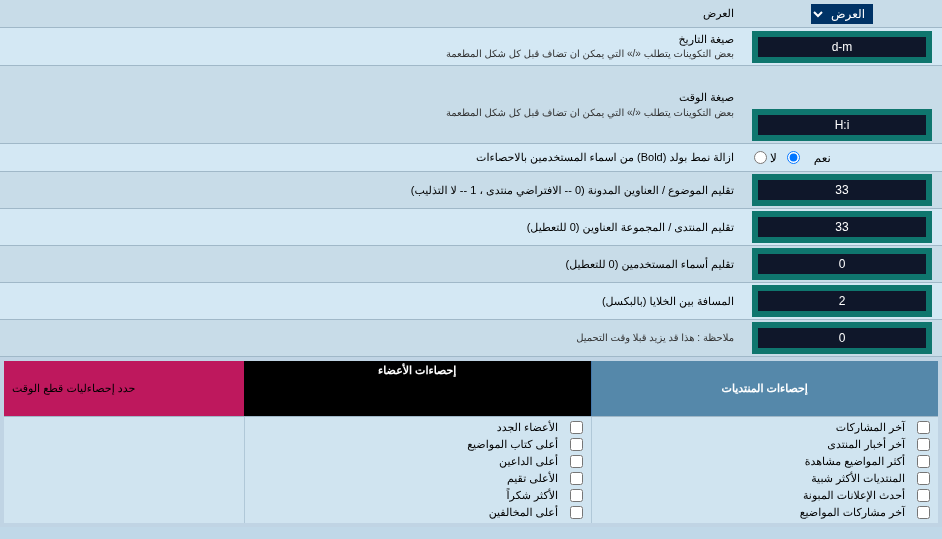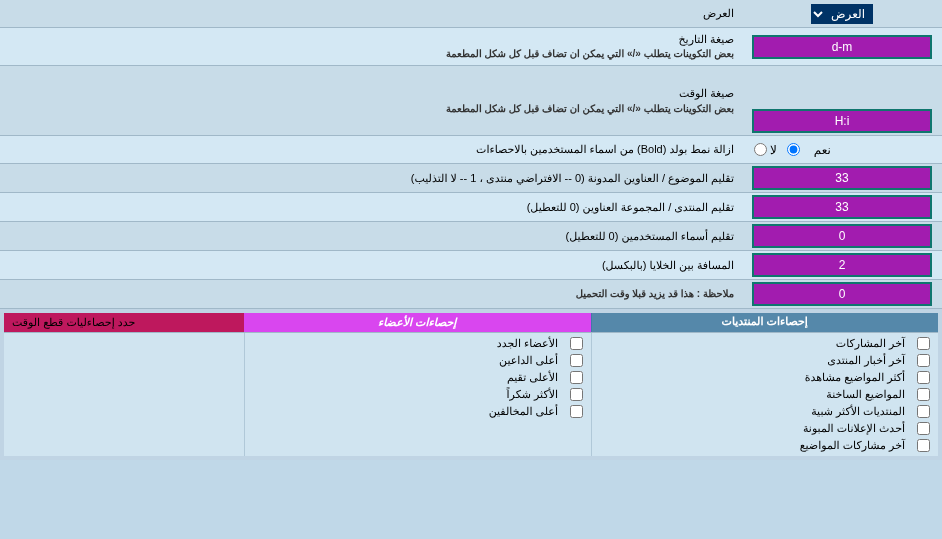--- a/index.html
+++ b/index.html
@@ -32,23 +32,23 @@
     }
 
     .input-cell {
       width: 200px;
       padding: 2px 4px;
       text-align: center;
       flex-shrink: 0;
     }
 
     .input-dark {
-      background: #a21caf;
-      color: white;
-      border: 2px solid #0f766e;
+      background: #0f172a;
+      color: white;
+      border: 6px solid #0f766e;
       padding: 3px 6px;
       font-size: 12px;
       text-align: center;
       width: 180px;
       direction: ltr;
     }
 
     .radio-group {
       display: flex;
       gap: 10px;
@@ -118,21 +118,20 @@
       background: #003366;
       color: white;
       border: none;
       padding: 2px 4px;
       font-size: 12px;
     }
 
     .note-text {
       font-size: 10px;
       color: #333;
-      font-weight: bold;
     }
   </style>
 </head>
 <body>
 
 <div class="container">
 
   <div class="row" style="background:#c8dce8;">
     <div class="input-cell" style="display:flex;justify-content:center;">
       <select class="select-dropdown">
@@ -214,22 +213,22 @@
     <div class="label-cell">
       <div class="note-text">ملاحظة : هذا قد يزيد قبلا وقت التحميل</div>
     </div>
   </div>
 
   <div class="checkboxes-section">
 
     <div style="display:flex;background:#c8dce8;border-bottom:1px solid #a0b8c8;">
 
       <div class="checkboxes-header" style="flex:2;display:flex;">
-        <div style="flex:1;background:#5588aa;color:white;font-weight:bold;text-align:center;padding:2px 6px;border-left:1px solid #4477aa;">إحصاءات المنتديات</div>
-        <div style="flex:1;background:#d946ef;color:white;font-weight:bold;text-align:center;padding:3px 6px;font-style:italic;">إحصاءات الأعضاء</div>
+        <div style="flex:1;background:#5588aa;color:white;font-weight:bold;text-align:center;padding:21px 6px;border-left:1px solid #4477aa;">إحصاءات المنتديات</div>
+        <div style="flex:1;background:#000000;color:white;font-weight:bold;text-align:center;padding:3px 6px;">إحصاءات الأعضاء</div>
       </div>
 
       <div style="width:240px;text-align:right;padding:3px 8px;font-size:11px;color:#000;background:#be185d;display:flex;align-items:center;justify-content:flex-end;">حدد إحصاءليات قطع الوقت</div>
     </div>
 
     <div style="display:flex;background:#d0e4f0;">
 
       <div class="checkboxes-col">
         <div class="check-item">
           <input type="checkbox" style="">
@@ -238,43 +237,43 @@
         <div class="check-item">
           <input type="checkbox" style="">
           <span>آخر أخبار المنتدى</span>
         </div>
         <div class="check-item">
           <input type="checkbox" style="">
           <span>أكثر المواضيع مشاهدة</span>
         </div>
         <div class="check-item">
           <input type="checkbox" style="">
-          <span>المواضيع الساخنة</span>
-        </div>
-        <div class="check-item">
-          <input type="checkbox" style="">
           <span>المنتديات الأكثر شبية</span>
         </div>
         <div class="check-item">
           <input type="checkbox" style="">
           <span>أحدث الإعلانات المبونة</span>
         </div>
         <div class="check-item">
           <input type="checkbox" style="">
           <span>آخر مشاركات المواضيع</span>
         </div>
       </div>
 
       <div class="checkboxes-col">
         <div class="check-item">
           <input type="checkbox" style="">
           <span>الأعضاء الجدد</span>
         </div>
         <div class="check-item">
           <input type="checkbox" style="">
+          <span>أعلى كتاب المواضيع</span>
+        </div>
+        <div class="check-item">
+          <input type="checkbox" style="">
           <span>أعلى الداعين</span>
         </div>
         <div class="check-item">
           <input type="checkbox" style="">
           <span>الأعلى تقيم</span>
         </div>
         <div class="check-item">
           <input type="checkbox" style="">
           <span>الأكثر شكراً</span>
         </div>

